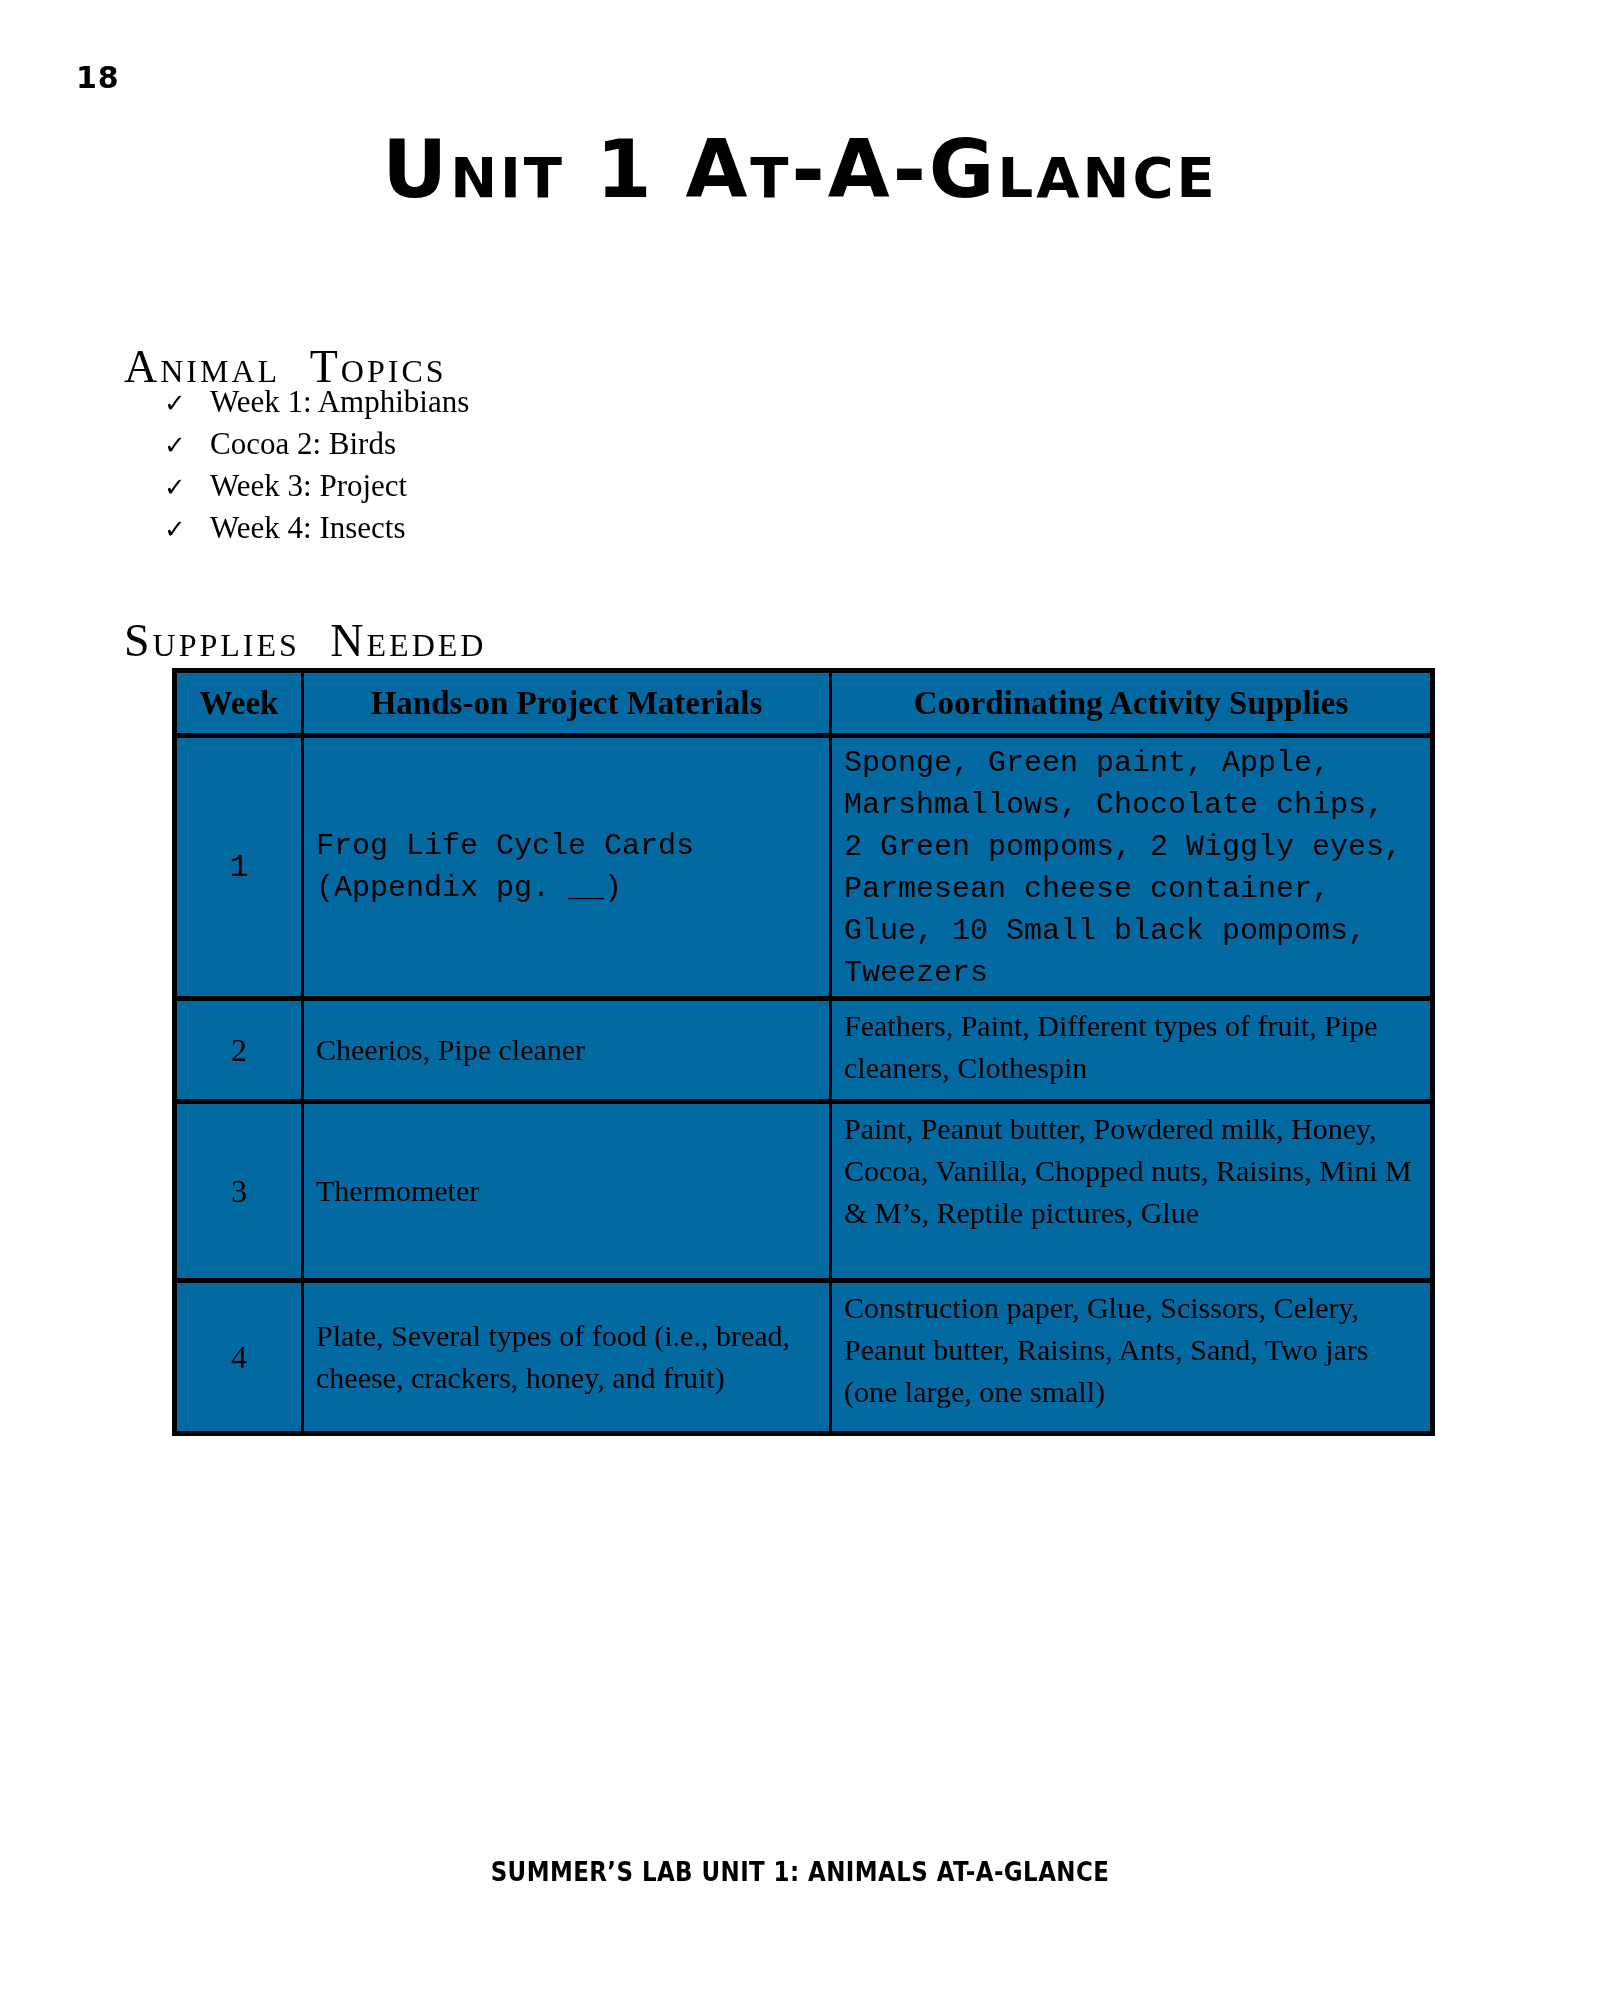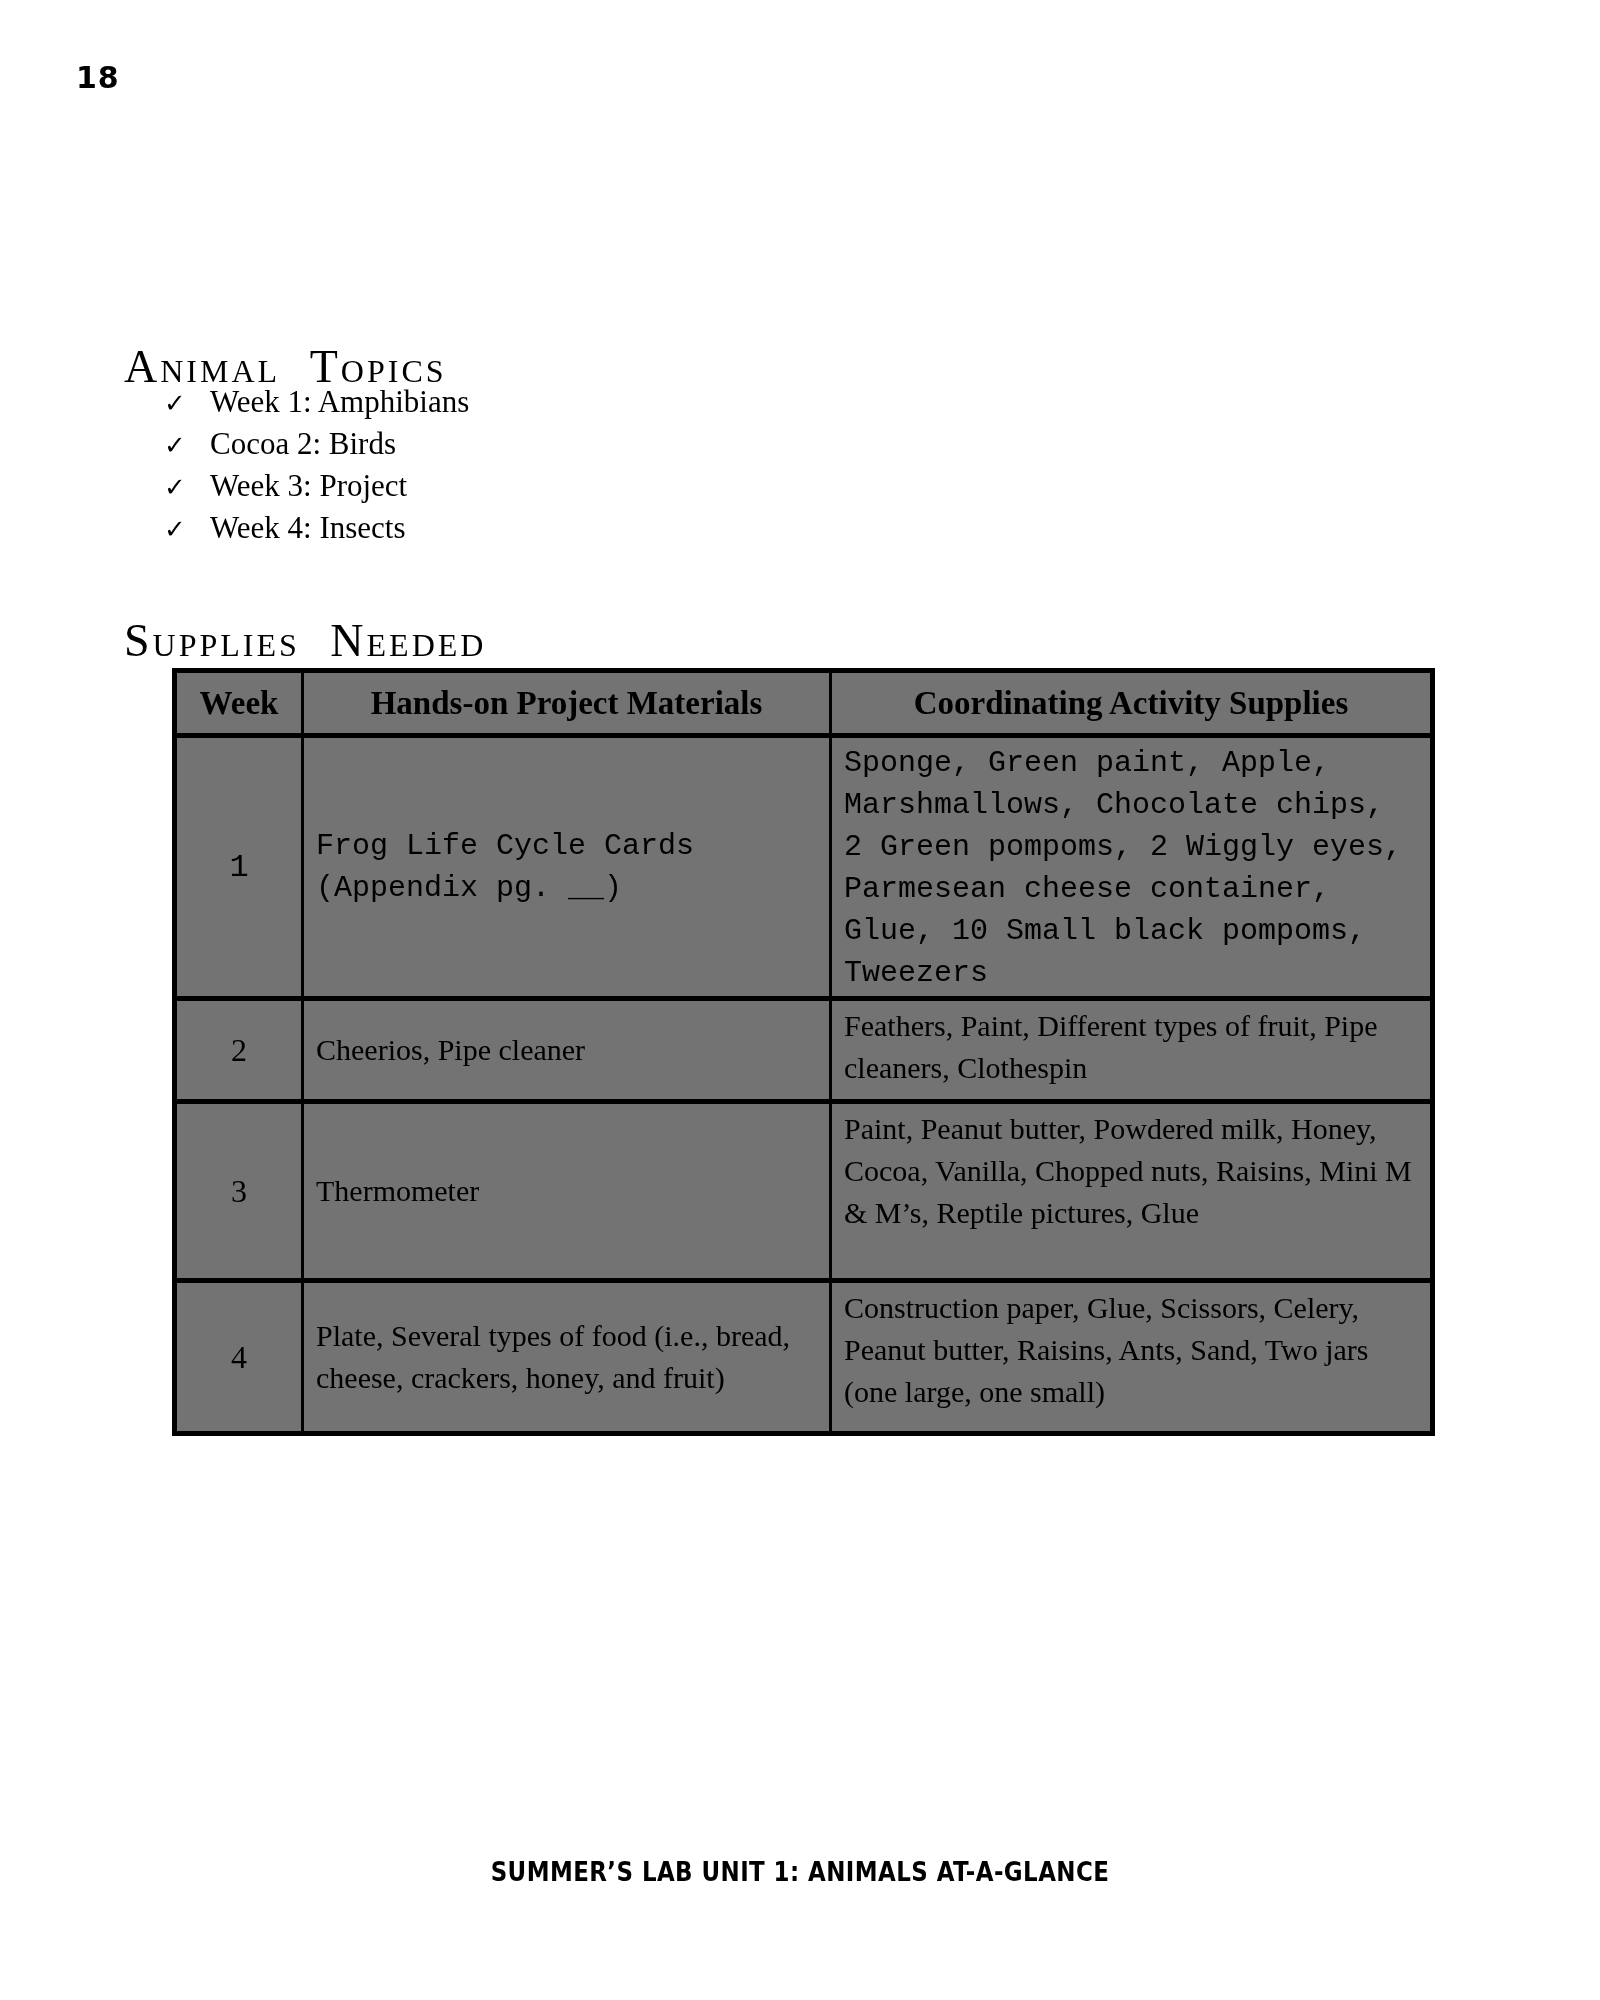--- a/index.html
+++ b/index.html
@@ -75,21 +75,21 @@
     font-family: "Liberation Serif", serif;
   }
 
   table.supplies-table {
     position: absolute;
     left: 172px;
     top: 668px;
     width: 1258px;
     border-collapse: collapse;
     table-layout: fixed;
-    background: #737373;
+    background: #0369a1;
     border: 5px solid #000000;
   }
   .supplies-table col.col-week      { width: 128px; }
   .supplies-table col.col-materials { width: 528px; }
   .supplies-table col.col-supplies  { width: 602px; }
 
   .supplies-table th,
   .supplies-table td {
     border: 3px solid #000000;
     padding: 2px 12px;
@@ -140,20 +140,21 @@
     transform-origin: 50% 50%;
   }
 </style>
 </head>
 <body>
 
 <div class="page">
 
   <div class="page-number">18</div>
 
+  <div class="page-title">Unit 1 At-A-Glance</div>
 
   <div class="script-heading" id="animal-topics-heading">Animal Topics</div>
 
   <div class="topics-list">
     <div class="topic-item">
       <span class="check">✓</span>
       <span class="topic-label">Week 1: Amphibians</span>
     </div>
     <div class="topic-item">
       <span class="check">✓</span>

